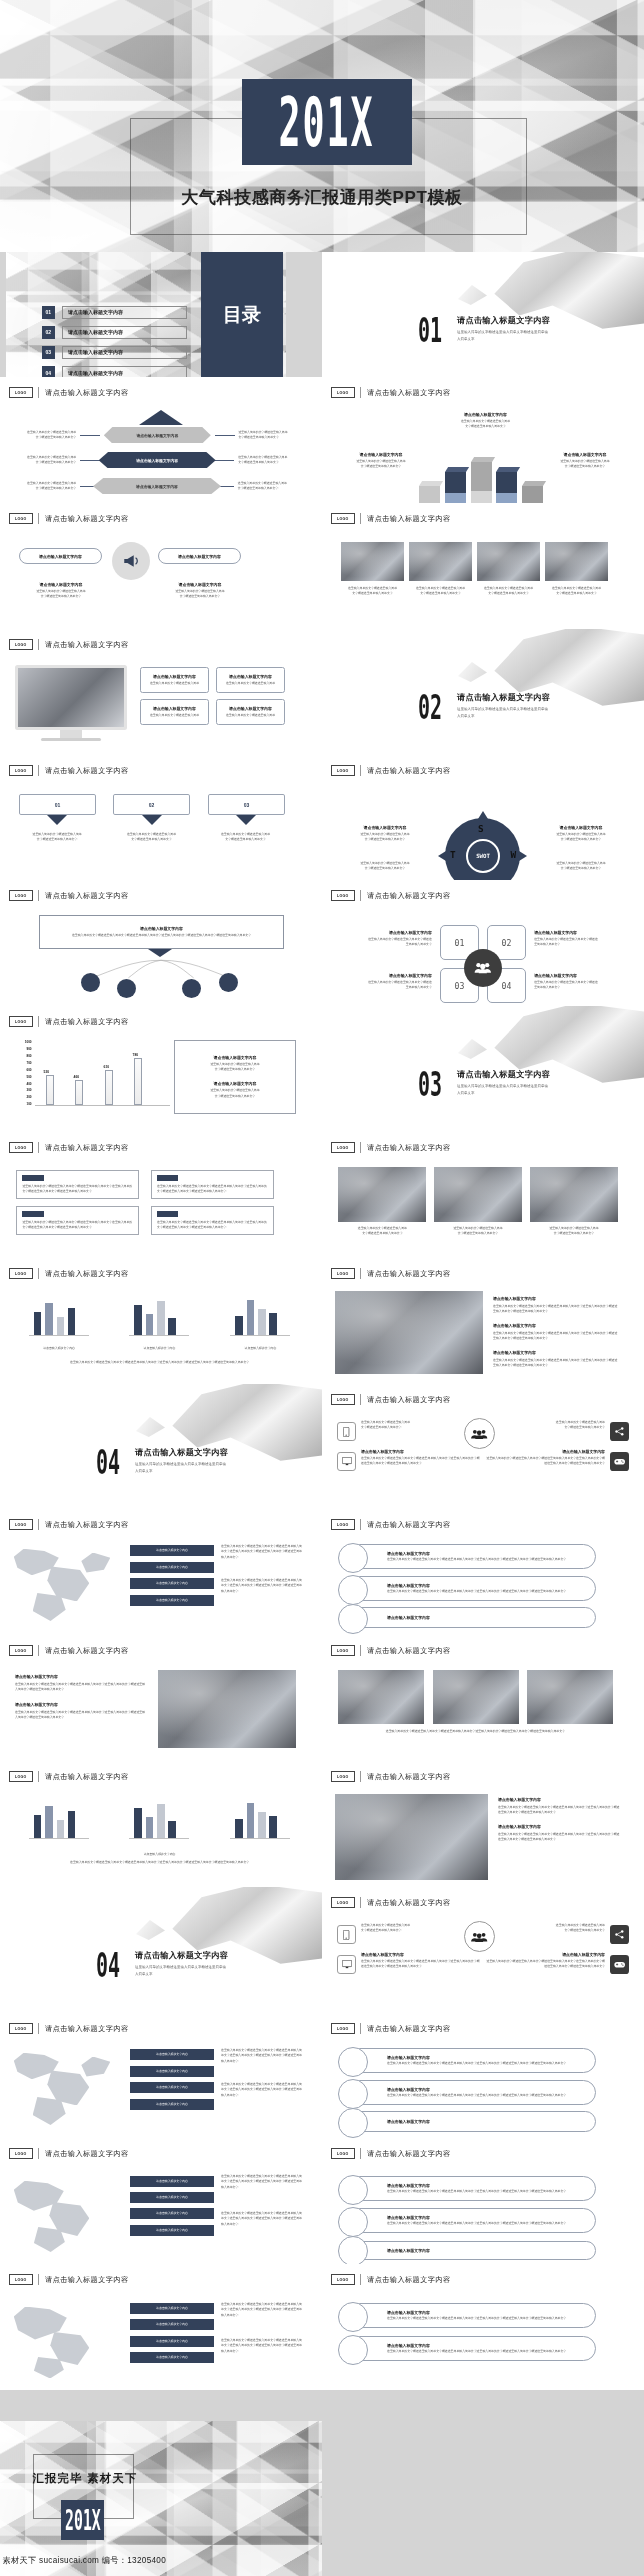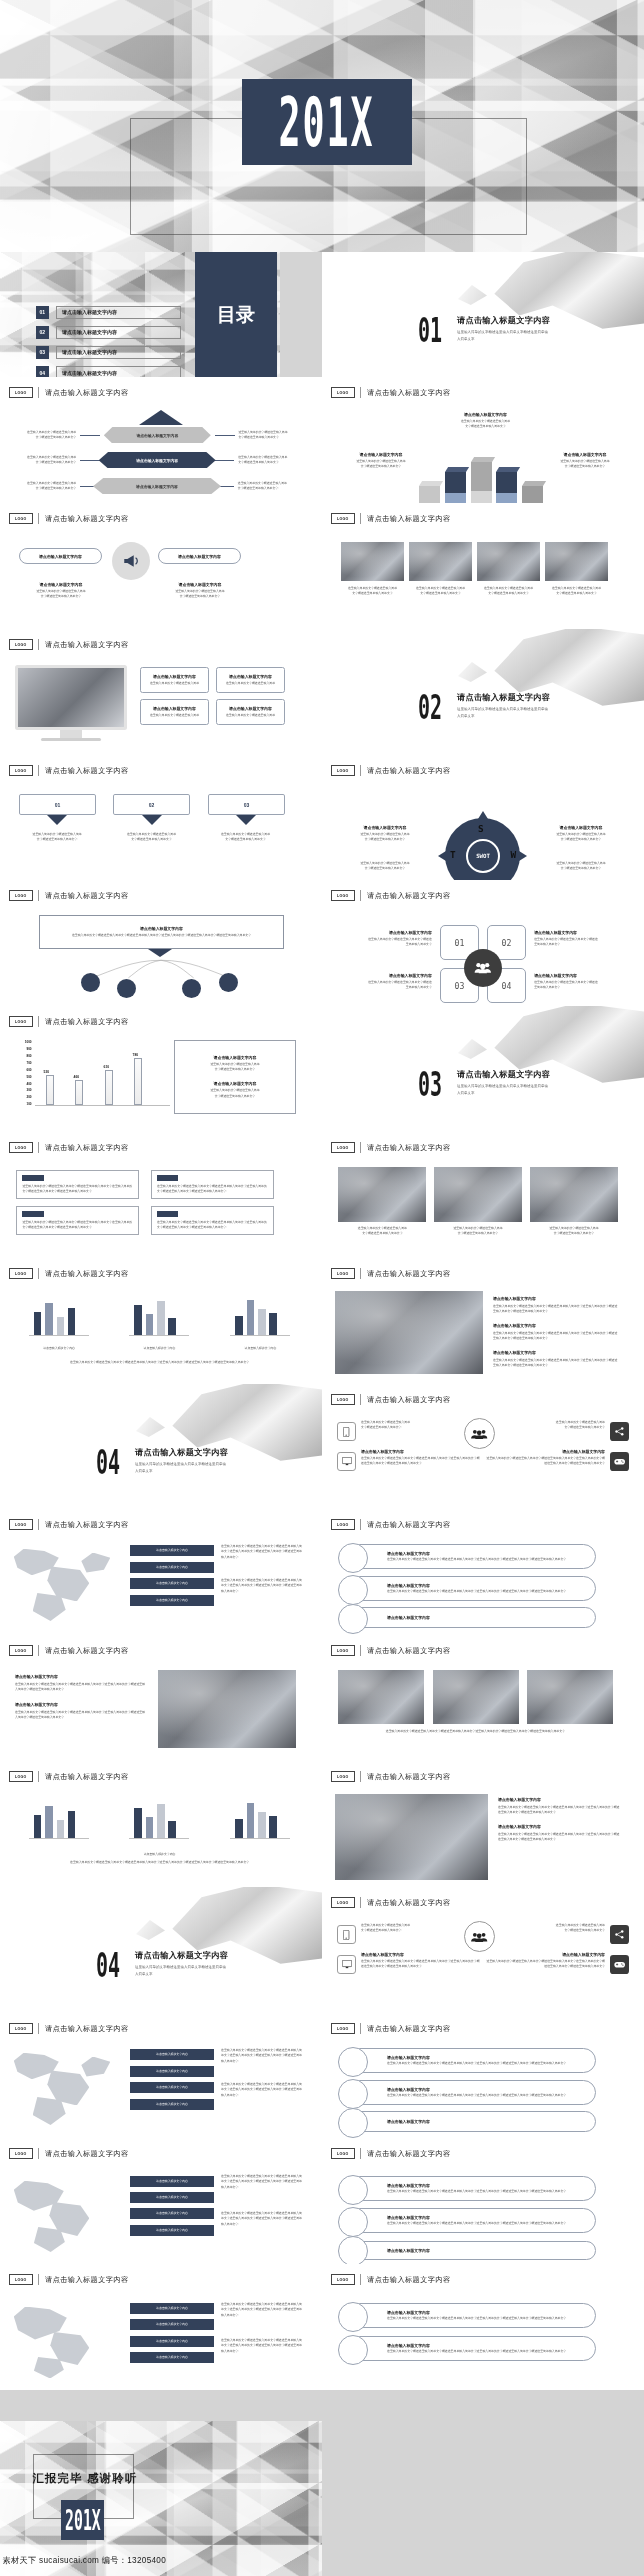--- a/index.html
+++ b/index.html
@@ -58,21 +58,21 @@
     color:#fff; font-size:47px; letter-spacing:2.5px;
     font-family:"DejaVu Sans Mono", monospace; font-weight:700;
     transform: scaleY(1.45) scaleX(.78);
   }
   #cover .ctitle {
     position:absolute; left:0; right:0; top:186px; text-align:center;
     font-size:17px; color:#222; letter-spacing:0.6px; font-weight:700;
   }
 
   
-  #toc { left:0; top:252px; width:280px; height:126px; }
+  #toc { left:6px; top:252px; width:280px; height:126px; }
   #toc .navy-panel { position:absolute; left:195px; top:0; width:82px; height:126px; background:#33415a; }
   #toc .mulu { position:absolute; left:195px; top:0; width:82px; height:126px;
     display:flex; flex-direction:column; align-items:center; justify-content:center;
     color:#fff; font-size:19px; font-weight:700; line-height:1.18; }
   #toc .logo-chip {
     position:absolute; left:297px; top:14px; width:21.4px; height:12.6px;
     border:0.9px solid #3b3b3b; color:#fff; font-size:3.8px; font-weight:700;
     display:flex; align-items:center; justify-content:center; letter-spacing:0.3px;
   }
   #toc .toc-list { position:absolute; left:36px; top:54px; width:145px; }
@@ -182,20 +182,21 @@
 </style>
 </head>
 <body>
 
 <div class="slide" id="cover">
   <div class="poly-bg"></div>
   <div class="frame"></div>
   <div class="yearbox">
     <span>201X</span>
   </div>
+  <div class="ctitle">大气科技感商务汇报通用类PPT模板</div>
 </div>
 
 <div class="slide" id="toc">
   <div class="poly-bg"></div>
   <div class="navy-panel"></div>
   <div class="mulu">
     <span>目录</span>
   </div>
   <div class="logo-chip">LOGO</div>
   <div class="toc-list">
@@ -1296,20 +1297,20 @@
     <div>
       <div class="tiny-t">请点击输入标题文字内容</div>
       <div class="tiny" style="margin-top:1.3px;">这里输入简单的文字概述这里输入简单文字概述这里简单输入简单文字这里输入简单的文字概述这里输入简单文字概述这里简单输入简单文字</div>
     </div>
   </div>
 </div>
 
 <div class="slide" id="end">
   <div class="poly-bg"></div>
   <div class="frame"></div>
-  <div class="etitle">汇报完毕  感谢聆听</div>
+  <div class="etitle">汇报完毕  素材天下</div>
   <div class="yearbox">
     <span>201X</span>
   </div>
 </div>
 <div id="rightfill"></div>
 <div id="footer">素材天下 sucaisucai.com  编号：13205400</div>
 
 
 </body></html>

